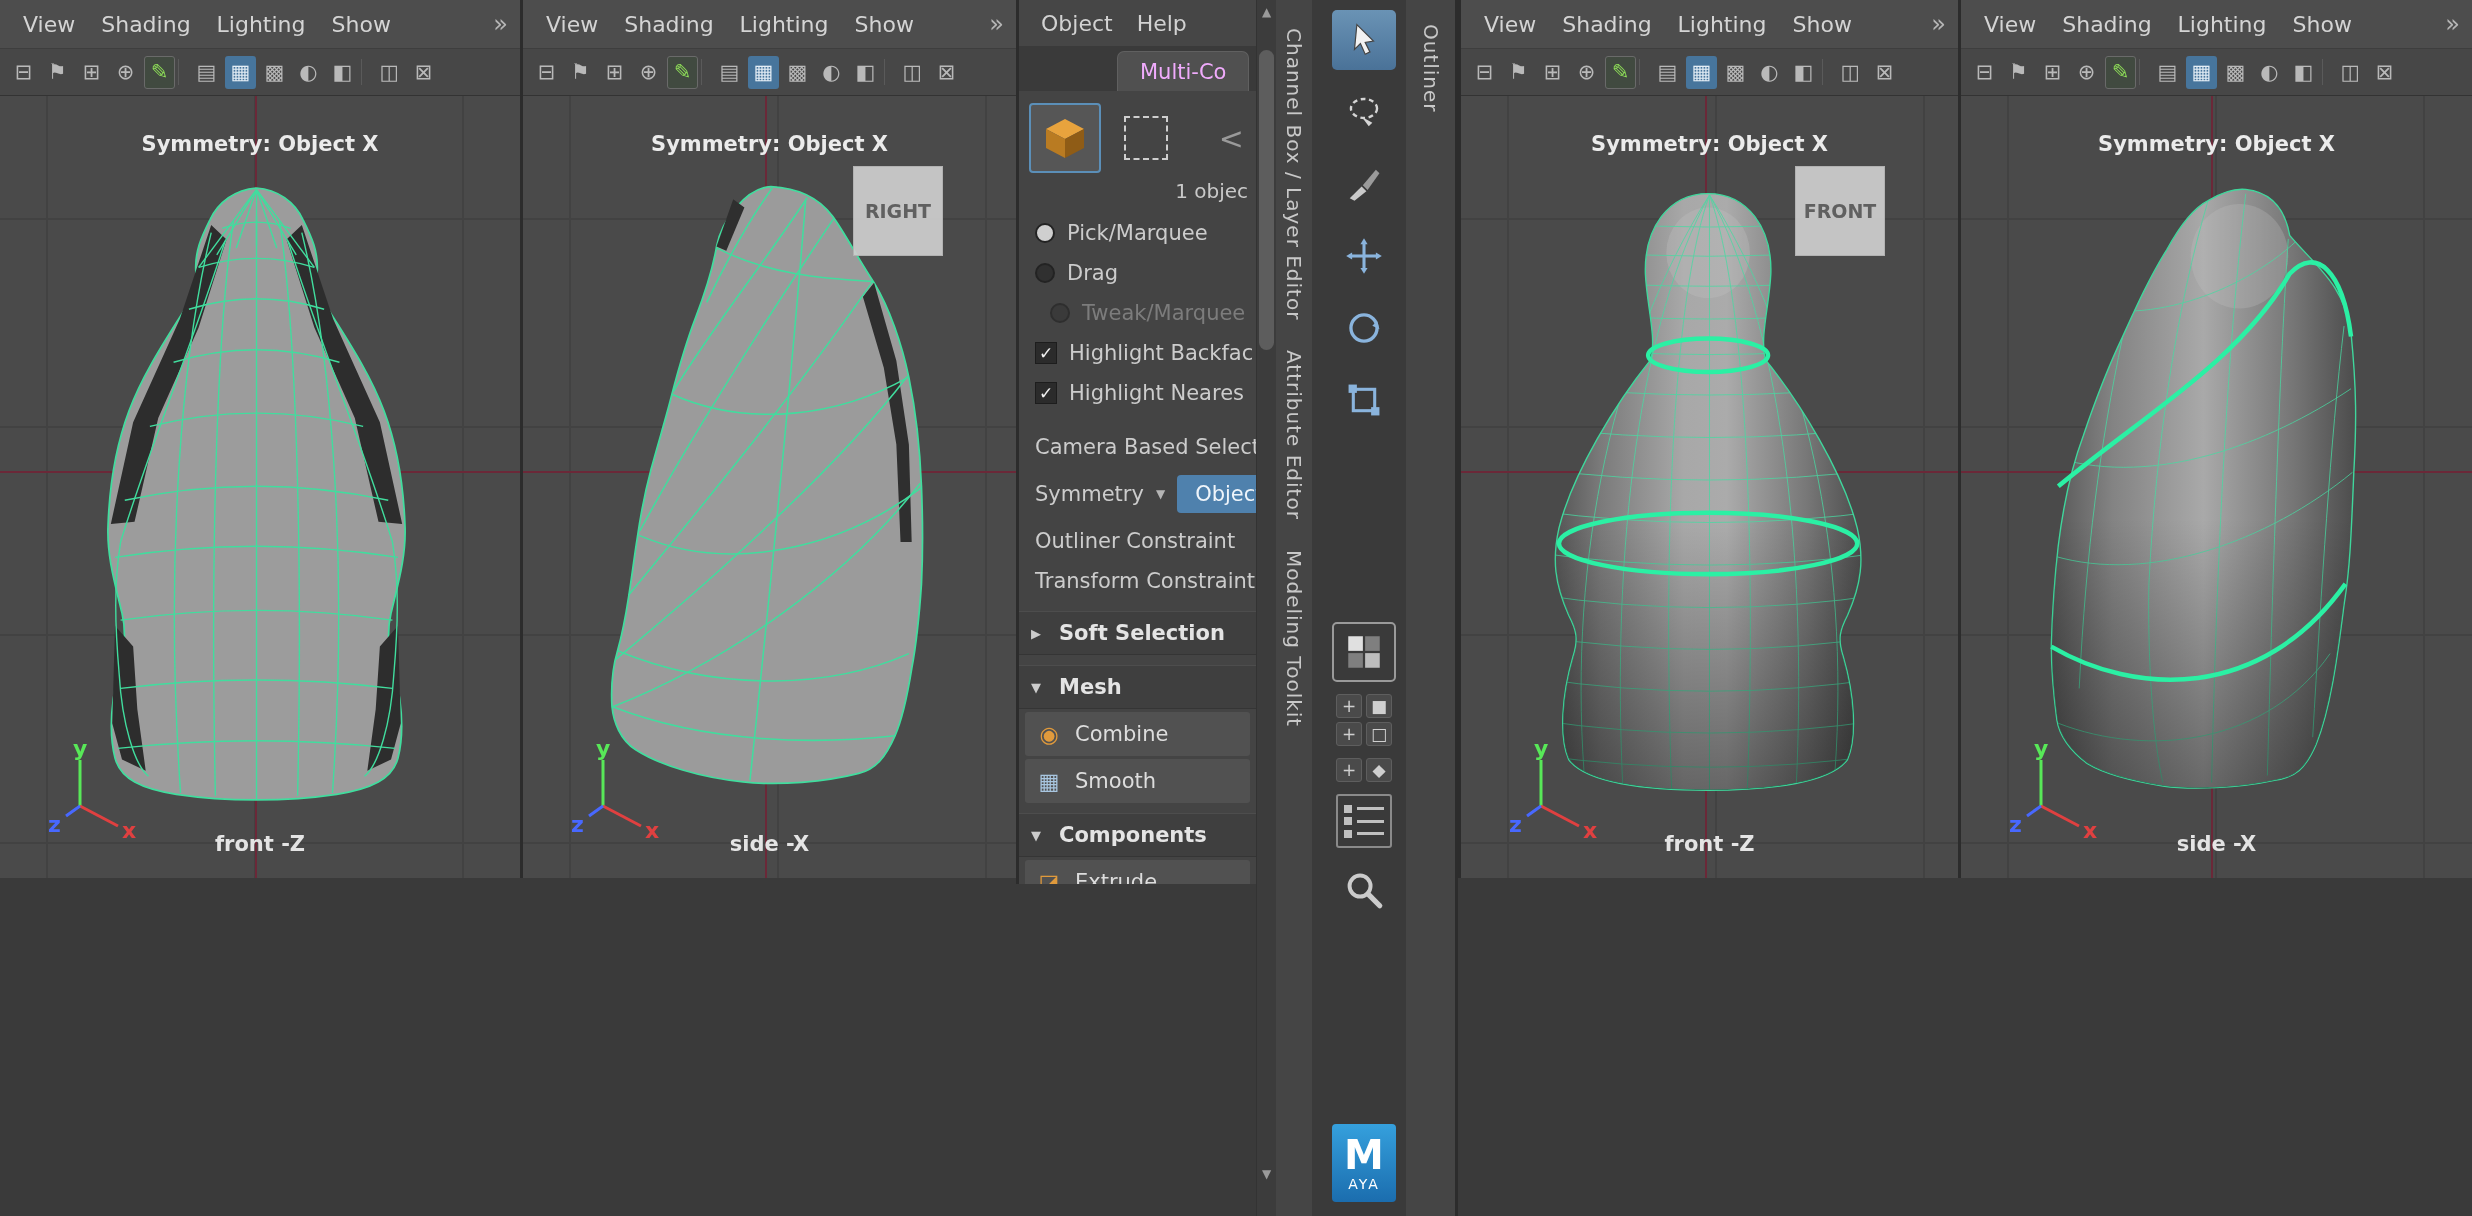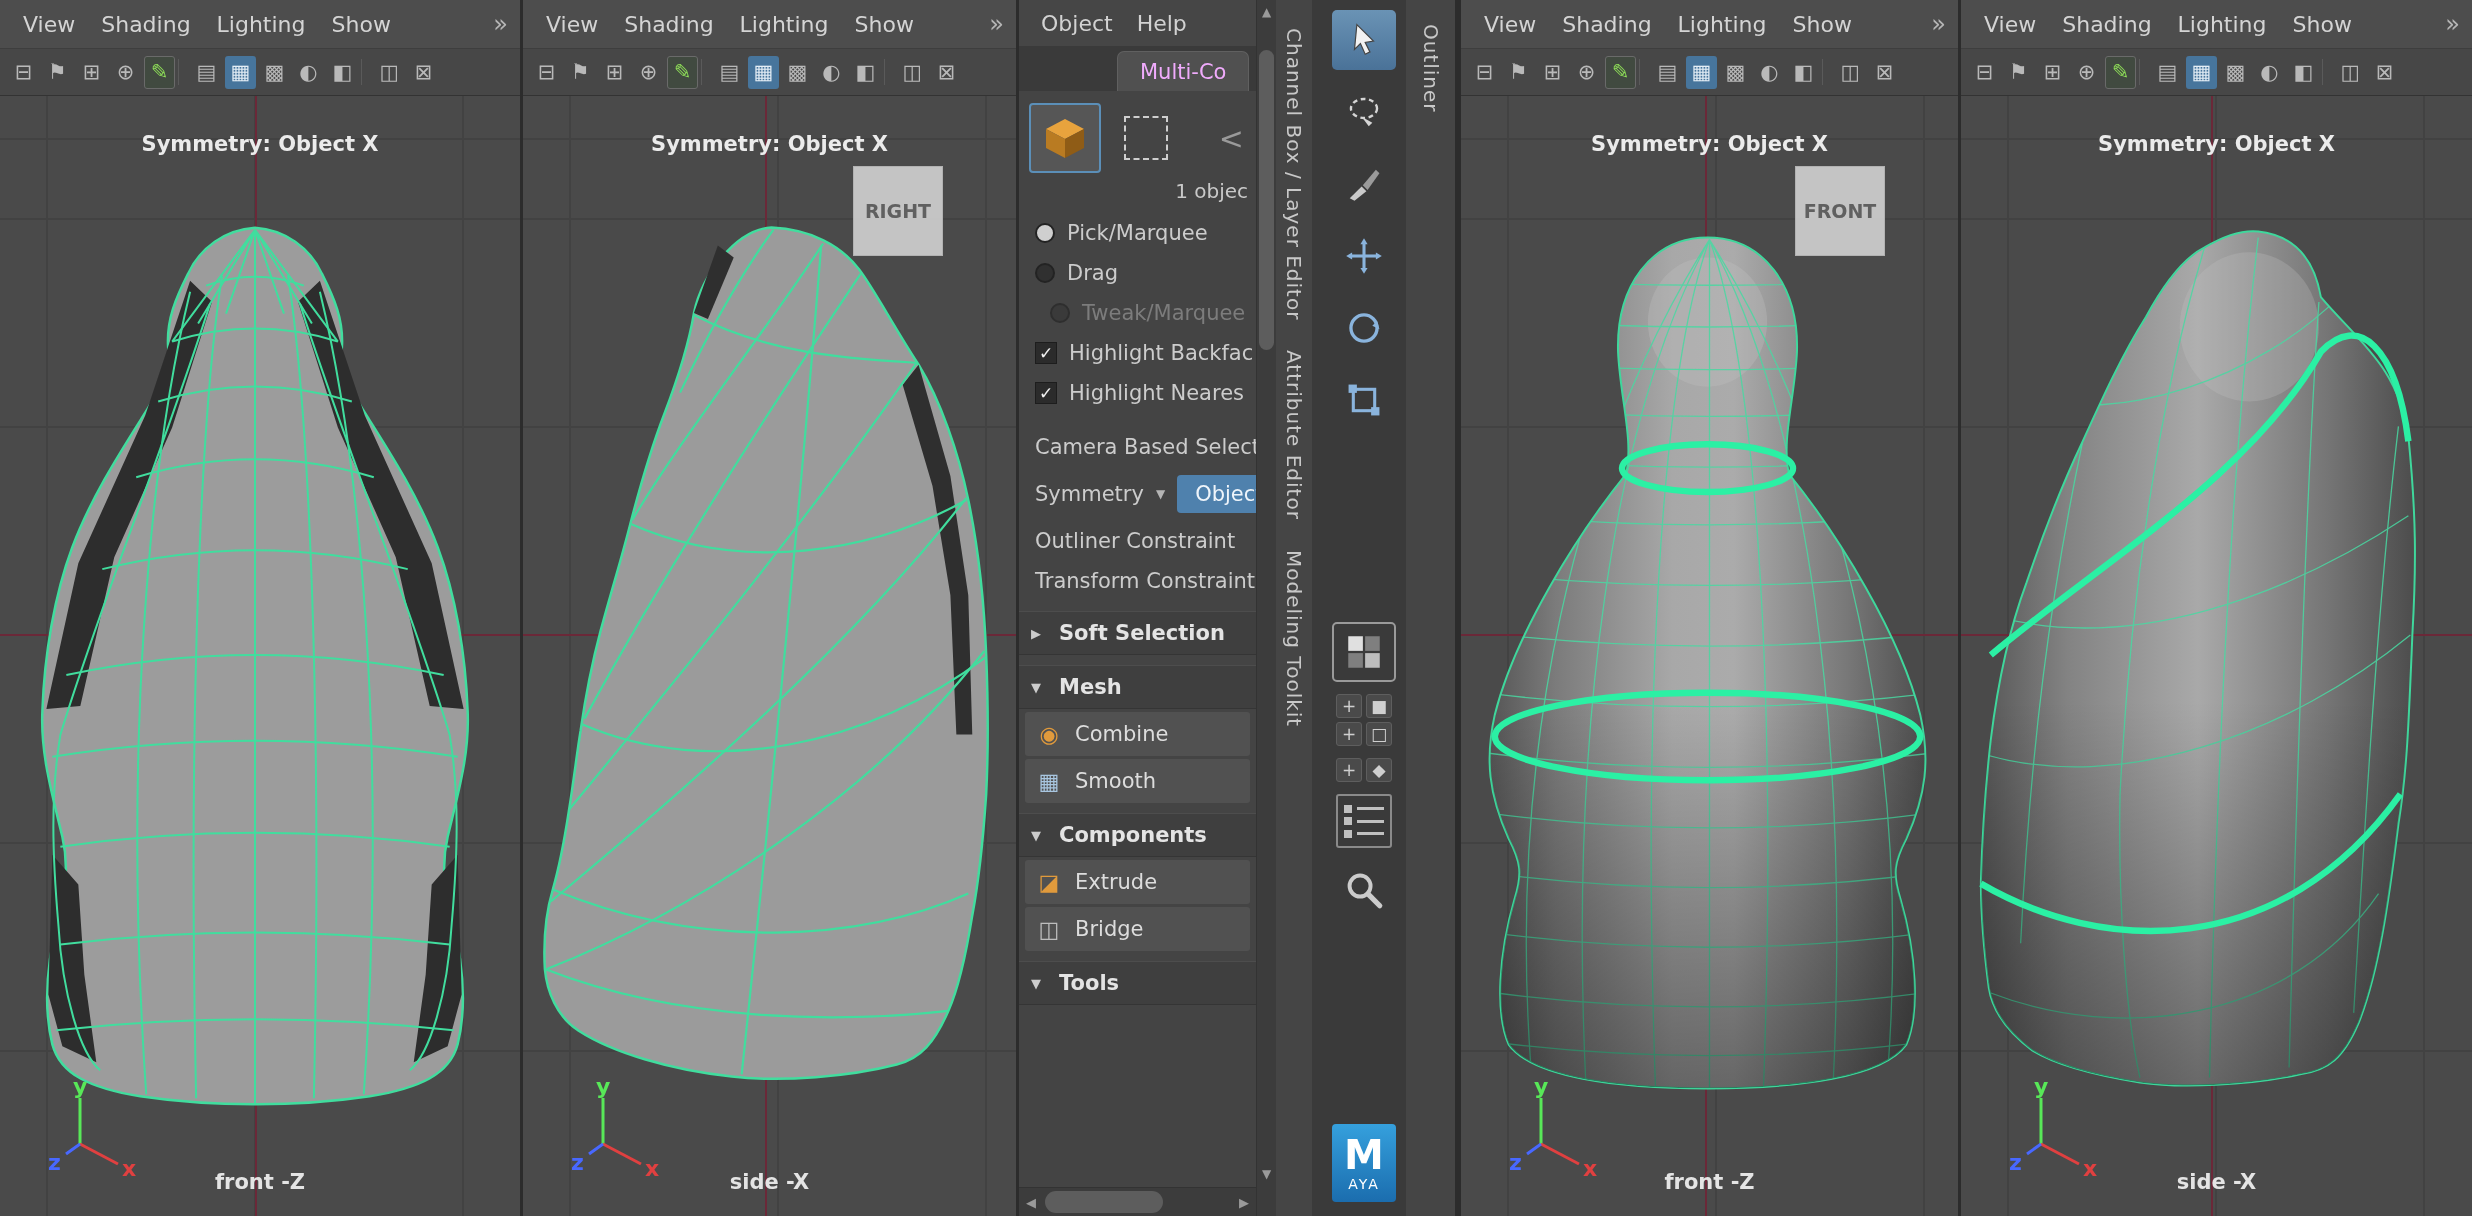--- a/index.html
+++ b/index.html
@@ -1,20 +1,20 @@
 <!DOCTYPE html>
 <html><head>
 <meta charset="utf-8">
 <style>
   html,body{margin:0;padding:0;background:#2e2e2e;}
   #app{position:relative;width:2472px;height:1216px;background:#3a3a3a;overflow:hidden;
        font-family:"DejaVu Sans","Liberation Sans",sans-serif;color:#cccccc;cursor:default;}
 
   
-  .panel{position:absolute;top:0;height:1216px;background:#86efac;display:flex;flex-direction:column;
+  .panel{position:absolute;top:0;height:878px;background:#86efac;display:flex;flex-direction:column;
          box-sizing:border-box;border-left:3px solid #2c2c2c;}
   .panel.first{border-left:none;}
   .vp-menubar{height:48px;background:#4d4d4d;display:flex;align-items:center;padding:0 10px;flex:none;
               border-bottom:1px solid #3e3e3e;}
   .vp-menu{padding:0 13px;font-size:22px;color:#d4d4d4;}
   .vp-overflow{margin-left:auto;color:#b5b5b5;font-size:24px;padding-right:2px;}
   .vp-toolbar{height:46px;background:#474747;display:flex;align-items:center;padding:0 8px;gap:3px;flex:none;
               border-bottom:1px solid #333;overflow:hidden;}
   .vp-tool{width:31px;height:33px;display:flex;align-items:center;justify-content:center;font-size:21px;
            color:#b9b9b9;border-radius:3px;flex:none;}
@@ -30,21 +30,21 @@
   .cline-h{position:absolute;left:0;right:0;height:2px;background:#6b2838;top:48%;}
   .model{position:absolute;inset:0;width:100%;height:100%;}
   .sym-label{position:absolute;top:36px;width:100%;text-align:center;font-size:21px;font-weight:bold;color:#ebebeb;}
   .view-label{position:absolute;bottom:22px;width:100%;text-align:center;font-size:21px;font-weight:bold;color:#e4e4e4;}
   .viewcube{position:absolute;width:88px;height:88px;background:rgba(206,206,206,.93);border:1px solid #b2b2b2;
             display:flex;align-items:center;justify-content:center;font-size:19px;font-weight:bold;color:#606060;}
   .gizmo{position:absolute;left:44px;bottom:34px;width:96px;height:104px;}
   .gizmo text{font-size:22px;font-weight:bold;}
 
   
-  #toolpanel{position:absolute;left:1016px;top:0;width:240px;height:1216px;background:#444444;display:flex;
+  #toolpanel{position:absolute;left:1016px;top:0;width:240px;height:884px;background:#444444;display:flex;
              flex-direction:column;box-sizing:border-box;border-left:3px solid #2c2c2c;overflow:hidden;}
   .ts-menubar{height:46px;display:flex;align-items:center;gap:4px;padding:0 12px;background:#464646;
               font-size:22px;color:#d2d2d2;flex:none;border-bottom:1px solid #3a3a3a;}
   .ts-menu{padding:0 10px;}
   .ts-tabrow{height:44px;background:#3a3a3a;display:flex;align-items:flex-end;flex:none;}
   .ts-tab{margin-left:98px;background:#505050;border:1px solid #606060;border-bottom:none;
           border-radius:7px 7px 0 0;padding:8px 22px 7px;font-size:21px;color:#f0abfc;white-space:nowrap;}
   .ts-icons{display:flex;align-items:center;gap:14px;padding:12px 10px 0;flex:none;}
   .cube-btn{width:72px;height:70px;background:#565656;border:2px solid #5b8fb8;border-radius:4px;
             display:flex;align-items:center;justify-content:center;box-sizing:border-box;}

